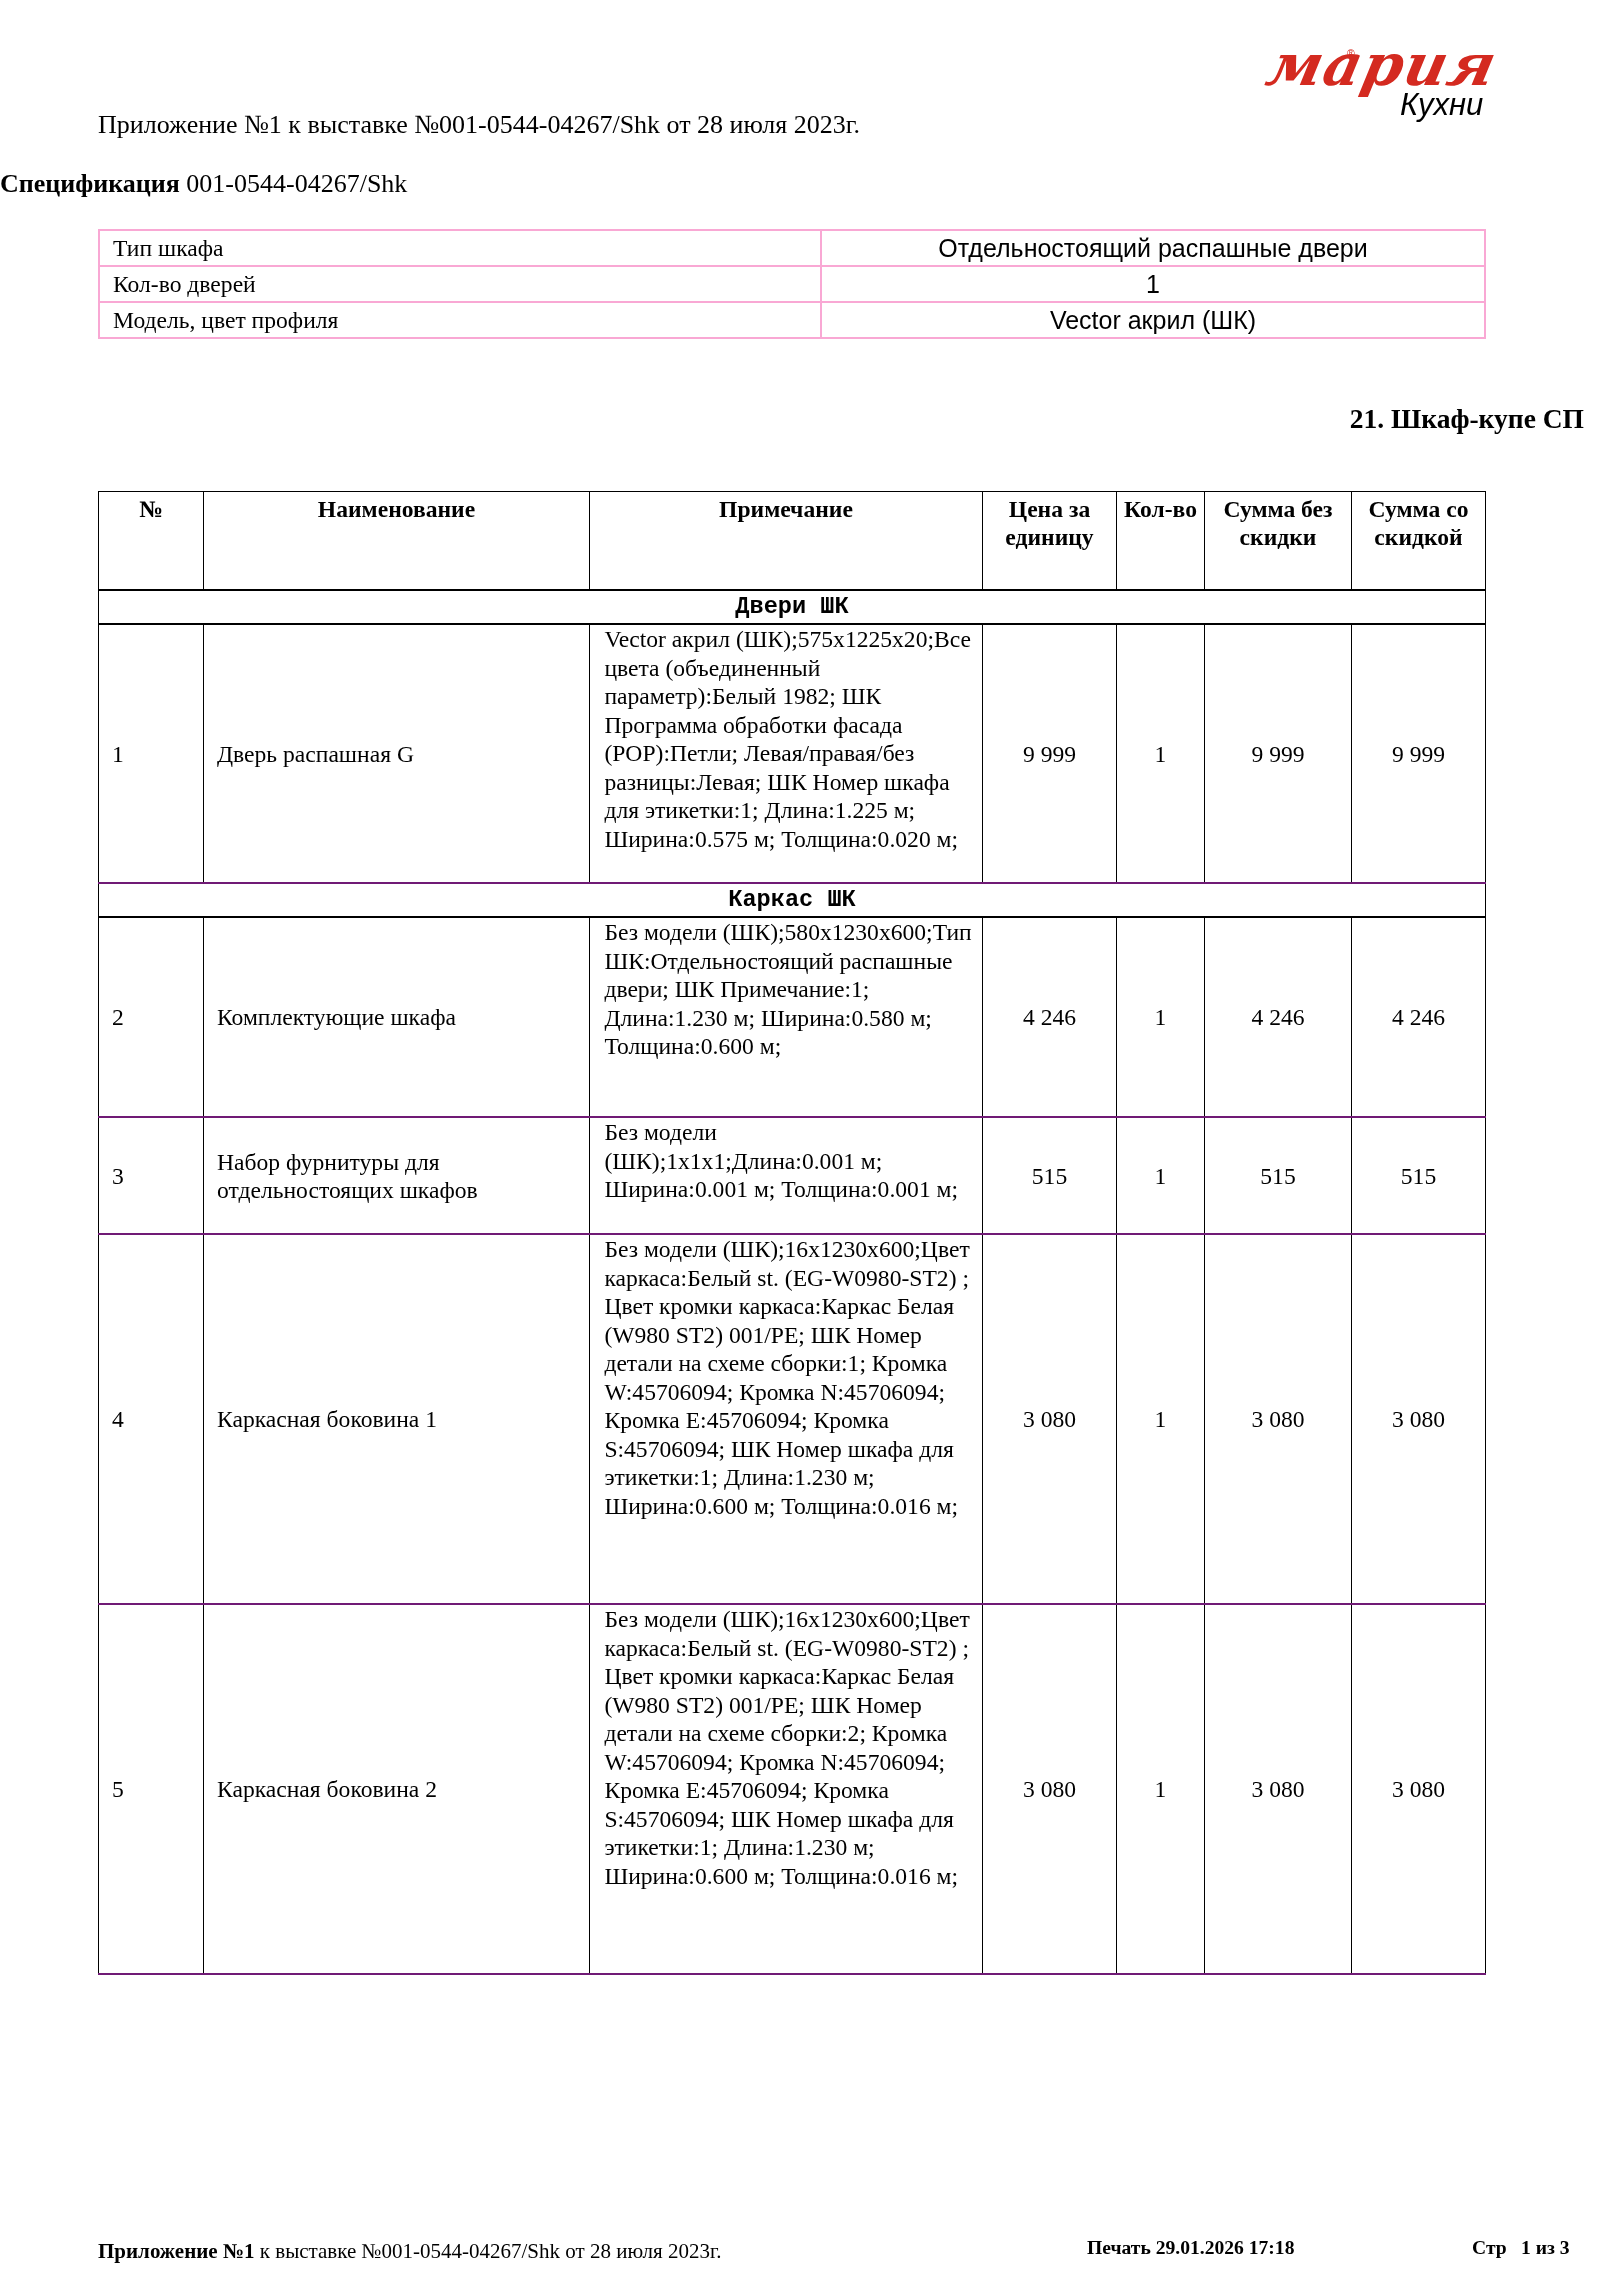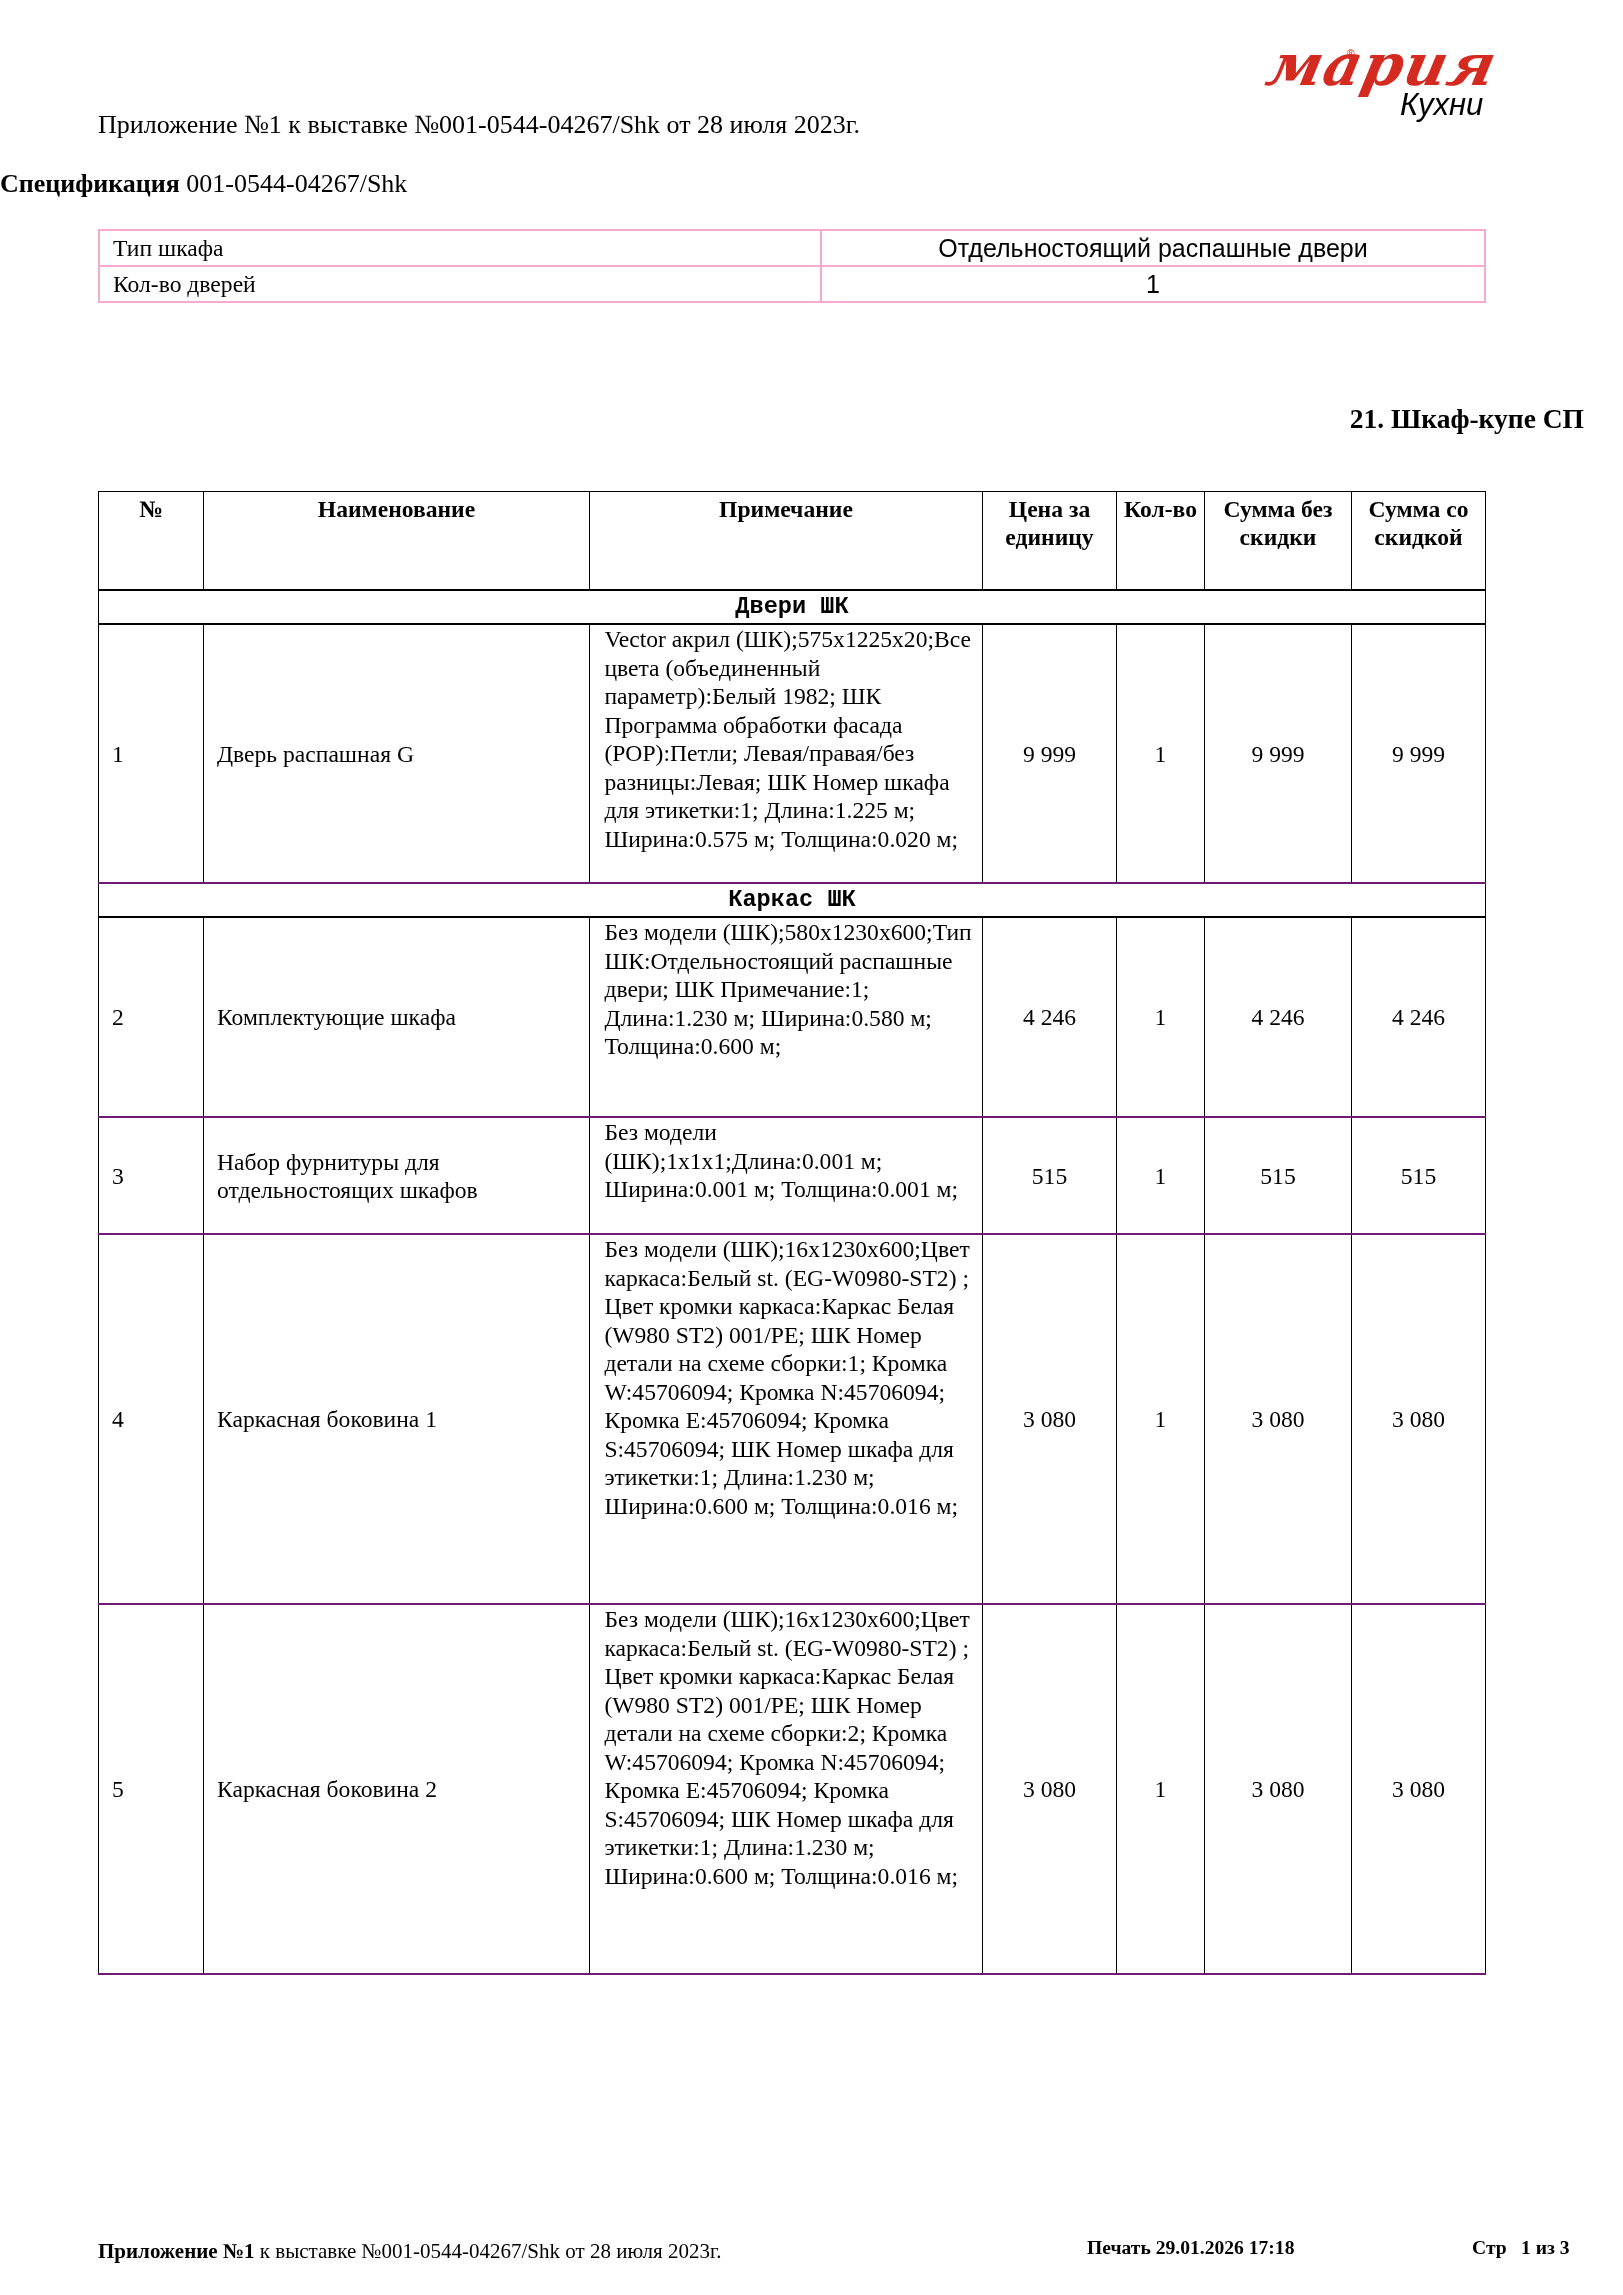--- a/index.html
+++ b/index.html
@@ -61,20 +61,24 @@
 
 <table id="info-table" class="abs">
   <tbody>
     <tr>
       <td class="k">Тип шкафа</td>
       <td class="v">Отдельностоящий распашные двери</td>
     </tr>
     <tr>
       <td class="k">Кол-во дверей</td>
       <td class="v">1</td>
+    </tr>
+    <tr>
+      <td class="k">Модель, цвет профиля</td>
+      <td class="v">Vector акрил (ШК)</td>
     </tr>
   </tbody>
 </table>
 
 <div id="section-title" class="abs">21. Шкаф-купе СП</div>
 
 <table id="main-table" class="abs">
   <colgroup>
     <col style="width:105px">
       <col style="width:386px">

